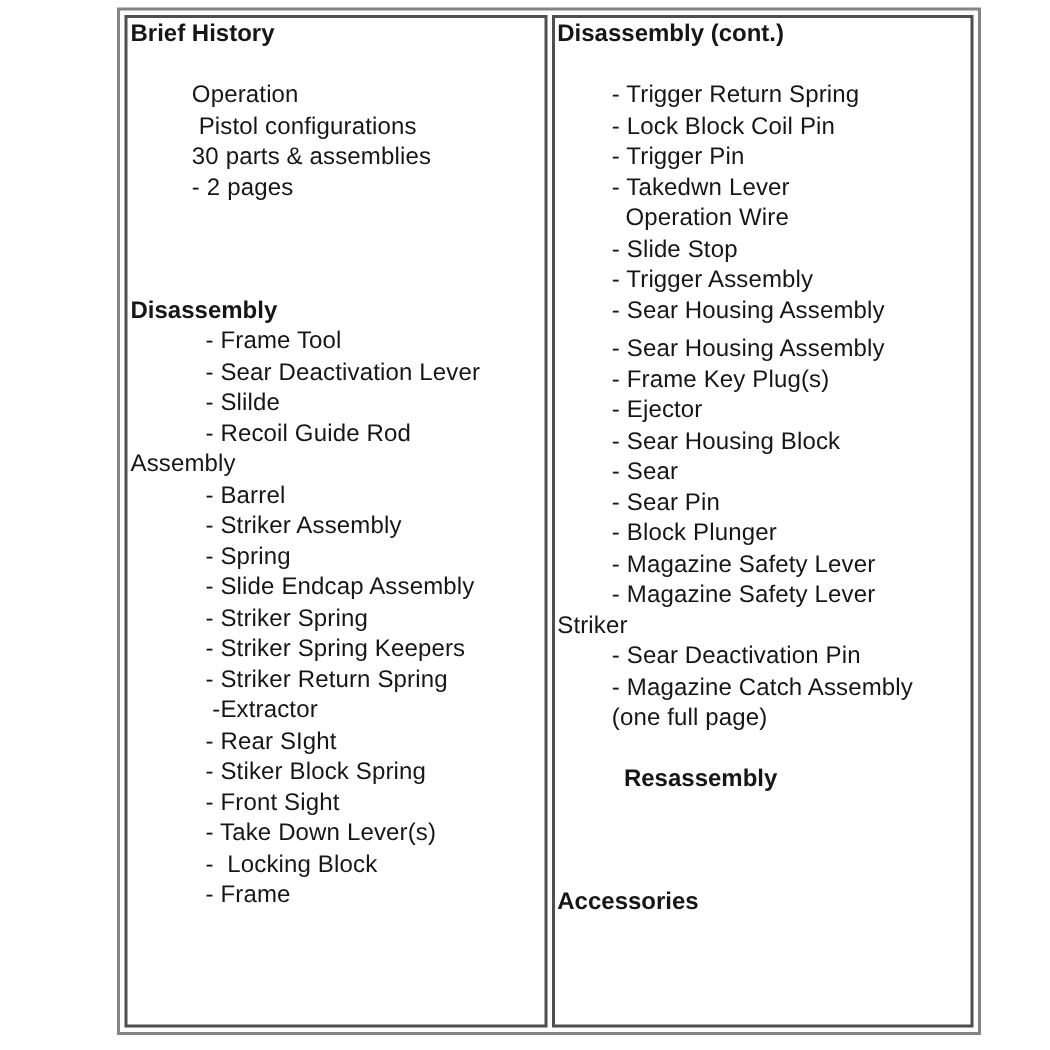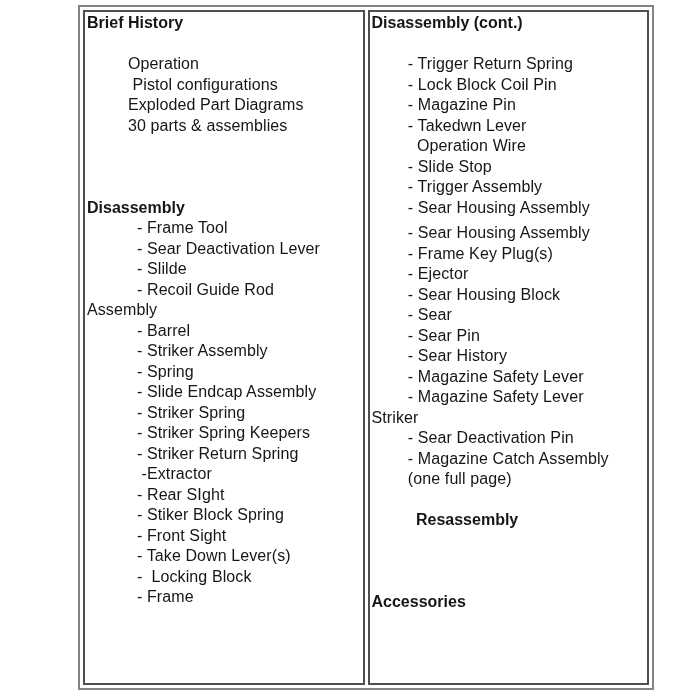--- a/index.html
+++ b/index.html
@@ -50,22 +50,22 @@
 </style>
 </head>
 <body>
 
 <div class="toc-table">
   <div class="toc-cell">
       <div class="line bold">Brief History</div>
       <div class="line"></div>
       <div class="line">         Operation</div>
       <div class="line">          Pistol configurations</div>
-      <div class="line">         Exploded Part Diagrams</div>
       <div class="line">         30 parts &amp; assemblies</div>
+      <div class="line">         - 2 pages</div>
       <div class="line"></div>
       <div class="line"></div>
       <div class="line"></div>
       <div class="line bold">Disassembly</div>
       <div class="line">           - Frame Tool</div>
       <div class="line">           - Sear Deactivation Lever</div>
       <div class="line">           - Slilde</div>
       <div class="line">           - Recoil Guide Rod</div>
       <div class="line">Assembly</div>
       <div class="line">           - Barrel</div>
@@ -81,33 +81,33 @@
       <div class="line">           - Front Sight</div>
       <div class="line">           - Take Down Lever(s)</div>
       <div class="line">           -  Locking Block</div>
       <div class="line">           - Frame</div>
     </div>
   <div class="toc-cell">
       <div class="line bold">Disassembly (cont.)</div>
       <div class="line"></div>
       <div class="line">        - Trigger Return Spring</div>
       <div class="line">        - Lock Block Coil Pin</div>
-      <div class="line">        - Magazine Pin</div>
+      <div class="line">        - Trigger Pin</div>
       <div class="line">        - Takedwn Lever</div>
       <div class="line">          Operation Wire</div>
       <div class="line">        - Slide Stop</div>
       <div class="line">        - Trigger Assembly</div>
       <div class="line">        - Sear Housing Assembly</div>
       <div class="line" style="margin-top: 5px;">        - Sear Housing Assembly</div>
       <div class="line">        - Frame Key Plug(s)</div>
       <div class="line">        - Ejector</div>
       <div class="line">        - Sear Housing Block</div>
       <div class="line">        - Sear</div>
       <div class="line">        - Sear Pin</div>
-      <div class="line">        - Sear History</div>
+      <div class="line">        - Block Plunger</div>
       <div class="line">        - Magazine Safety Lever</div>
       <div class="line">        - Magazine Safety Lever</div>
       <div class="line">Striker</div>
       <div class="line">        - Sear Deactivation Pin</div>
       <div class="line">        - Magazine Catch Assembly</div>
       <div class="line">        (one full page)</div>
       <div class="line"></div>
       <div class="line bold">          Resassembly</div>
       <div class="line"></div>
       <div class="line"></div>

